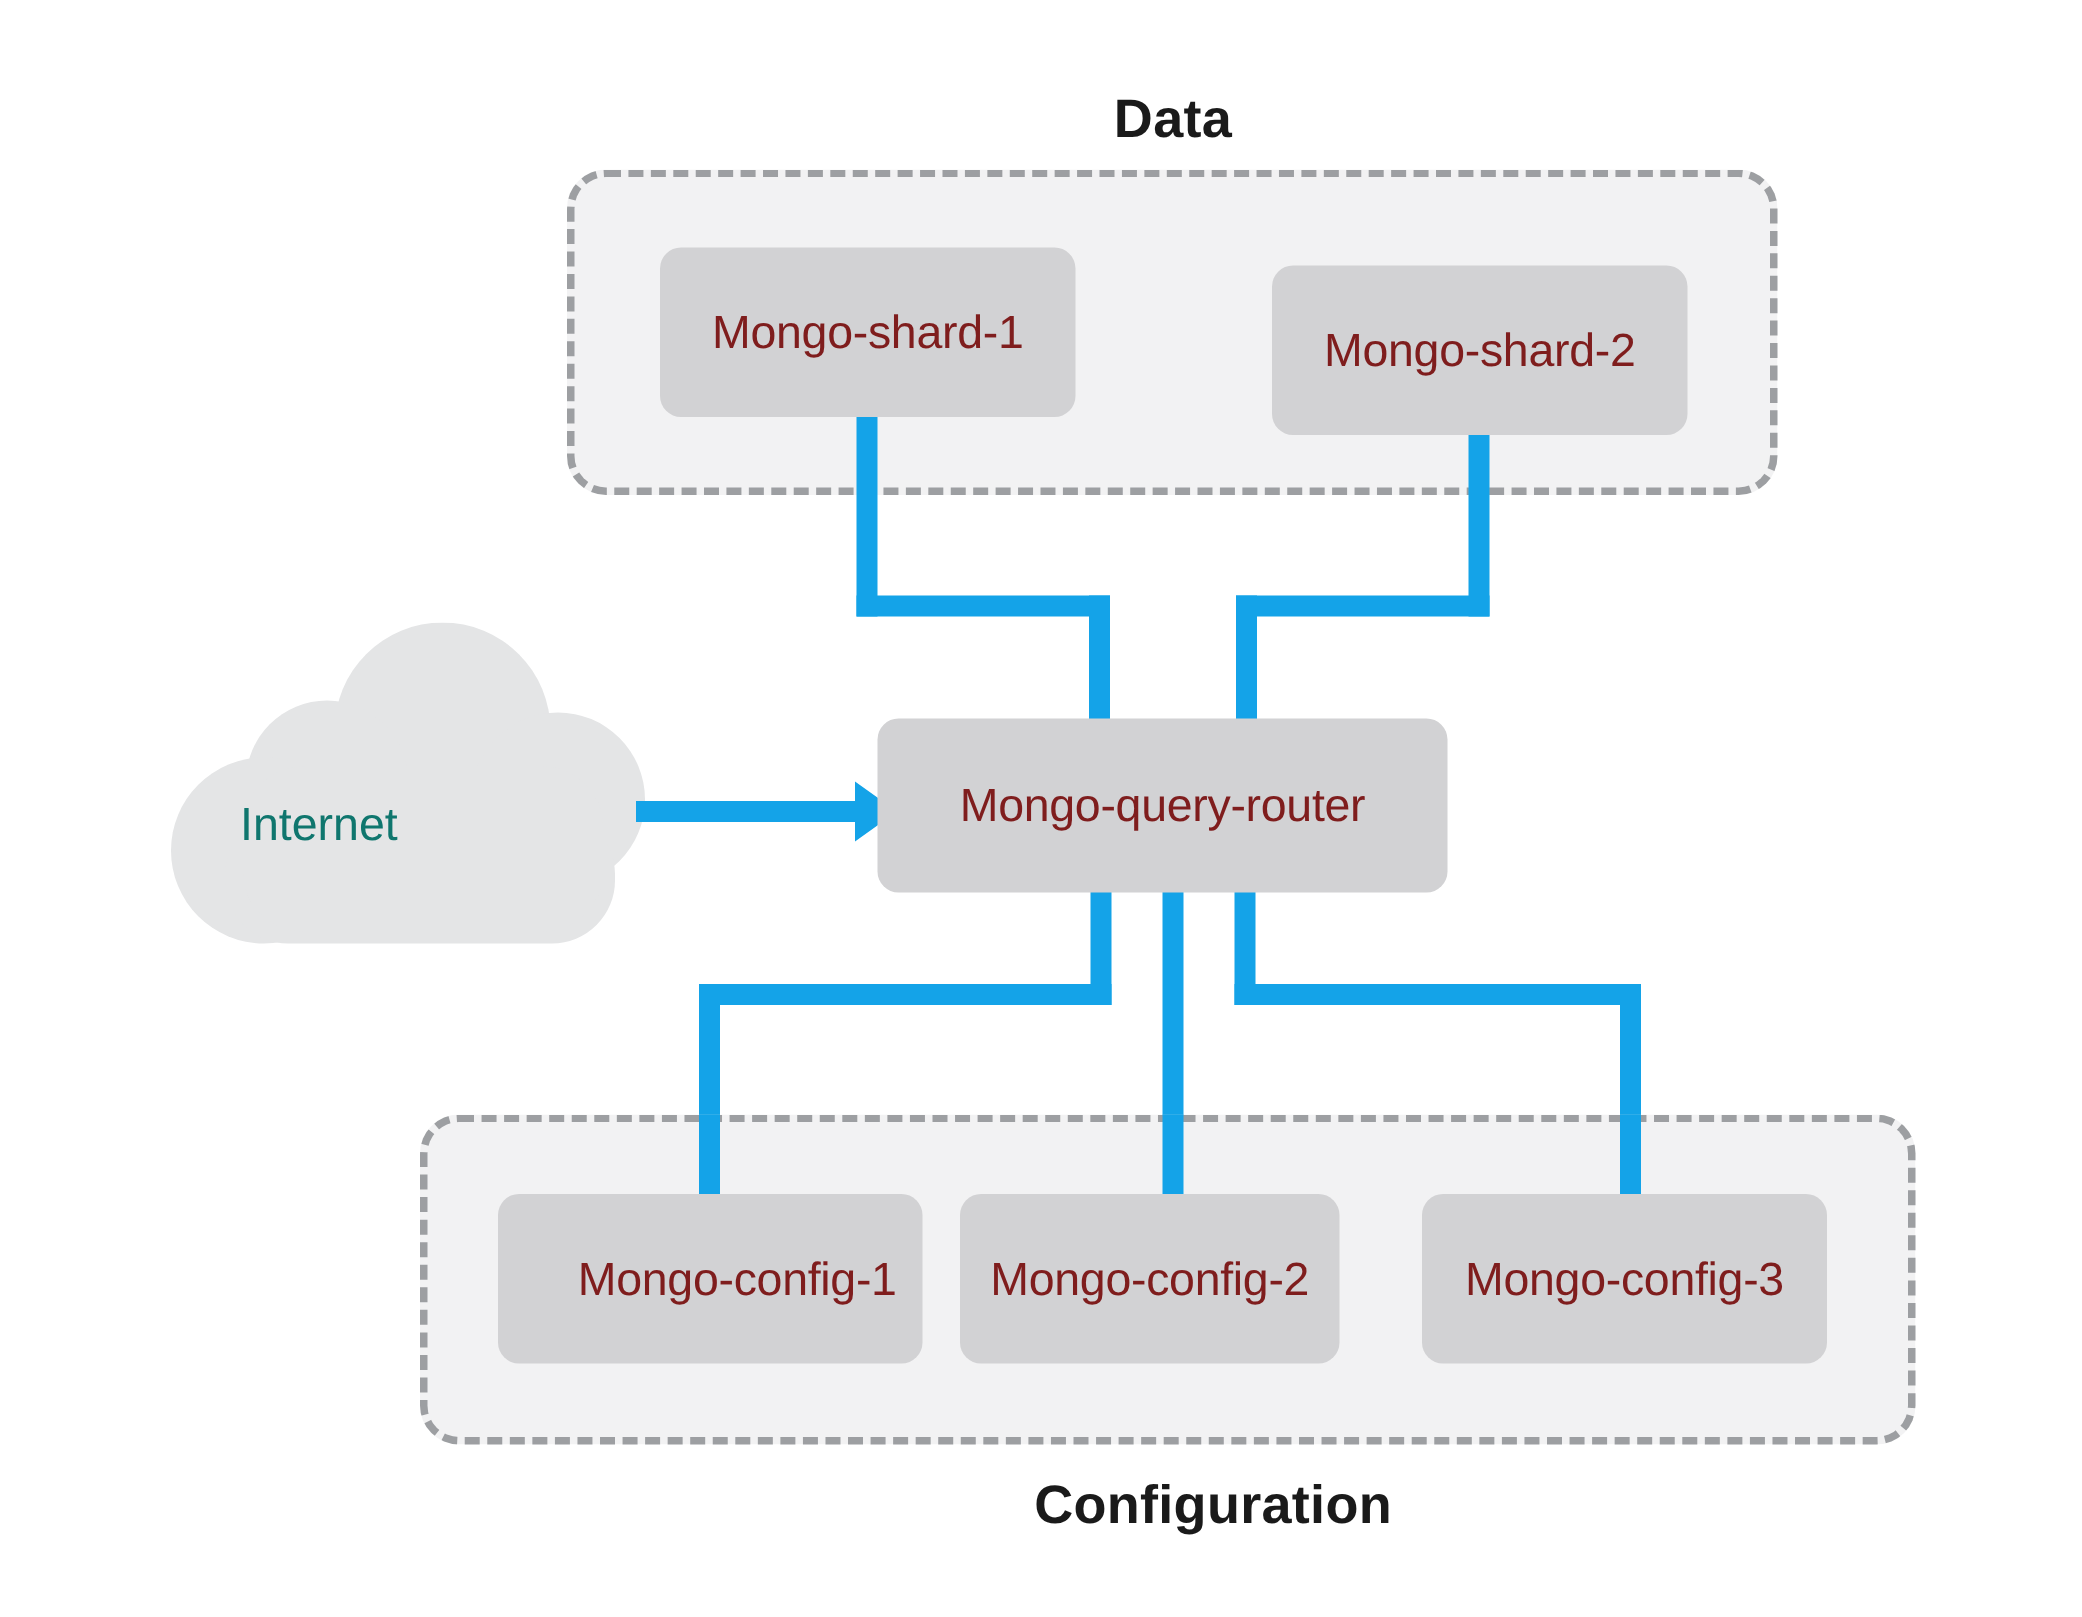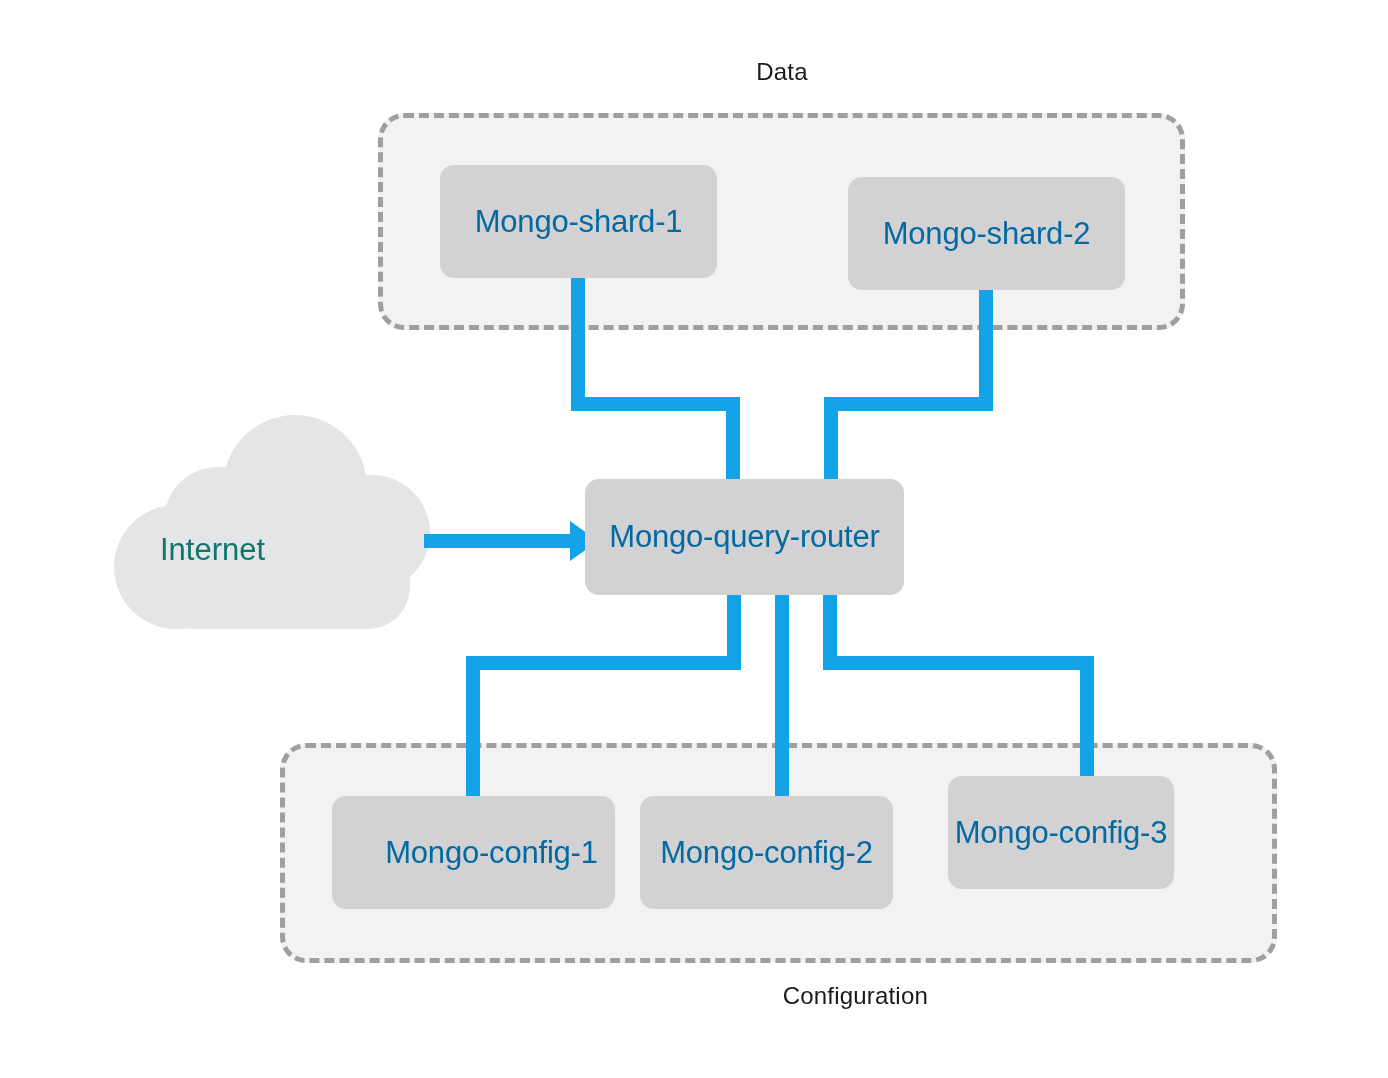--- a/index.html
+++ b/index.html
@@ -26,36 +26,36 @@
     border: 5px dashed #9d9fa2;
     border-radius: 26px;
     box-sizing: border-box;
   }
 
   
   .group-caption {
     position: absolute;
     text-align: center;
     color: #1a1a1a;
-    font-size: 24px;
-    font-weight: normal;
+    font-size: 36px;
+    font-weight: bold;
     letter-spacing: 0.2px;
     white-space: nowrap;
   }
 
   
   .node {
     position: absolute;
     background: #d2d2d4;
     border-radius: 14px;
     box-sizing: border-box;
     display: flex;
     align-items: center;
     justify-content: center;
-    color: #0369a1;
+    color: #7f1d1d;
     font-size: 31px;
     font-weight: 400;
     letter-spacing: -0.2px;
     white-space: nowrap;
   }
   .node.router { font-size: 31px; }
 
   
   .cloud {
     position: absolute;
@@ -126,37 +126,37 @@
   <div class="conn conn-v" style="left:727px; top:590px; width:14px; height:80px;"></div>
   <div class="conn conn-h" style="left:466px; top:656px; width:275px; height:14px;"></div>
   <div class="conn conn-v" style="left:466px; top:656px; width:14px; height:150px;"></div>
 
   <div class="conn conn-v" style="left:775px; top:590px; width:14px; height:216px;"></div>
 
   <div class="conn conn-v" style="left:823px; top:590px; width:14px; height:80px;"></div>
   <div class="conn conn-h" style="left:823px; top:656px; width:271px; height:14px;"></div>
   <div class="conn conn-v" style="left:1080px; top:656px; width:14px; height:150px;"></div>
 
-  <div class="node router" style="left:585px; top:479px; width:319px; height:116px;">
+  <div class="node router" style="left:585px; top:479px; width:380px; height:116px;">
     <span>Mongo-query-router</span>
   </div>
 
   <div class="group-box" style="left:280px; top:743px; width:997px; height:220px;"></div>
 
   <div class="conn conn-v" style="left:466px; top:743px; width:14px; height:63px;"></div>
   <div class="conn conn-v" style="left:775px; top:743px; width:14px; height:63px;"></div>
   <div class="conn conn-v" style="left:1080px; top:743px; width:14px; height:63px;"></div>
 
   <div class="node" style="left:332px; top:796px; width:283px; height:113px;padding-left:36px;">
     <span>Mongo-config-1</span>
   </div>
 
   <div class="node" style="left:640px; top:796px; width:253px; height:113px;">
     <span>Mongo-config-2</span>
   </div>
 
-  <div class="node" style="left:948px; top:776px; width:226px; height:113px;">
+  <div class="node" style="left:948px; top:796px; width:270px; height:113px;">
     <span>Mongo-config-3</span>
   </div>
 
   <div class="group-caption" style="left:628px; top:982px; width:300px;text-align:right;">Configuration</div>
 
 </div>
 
 </body></html>

